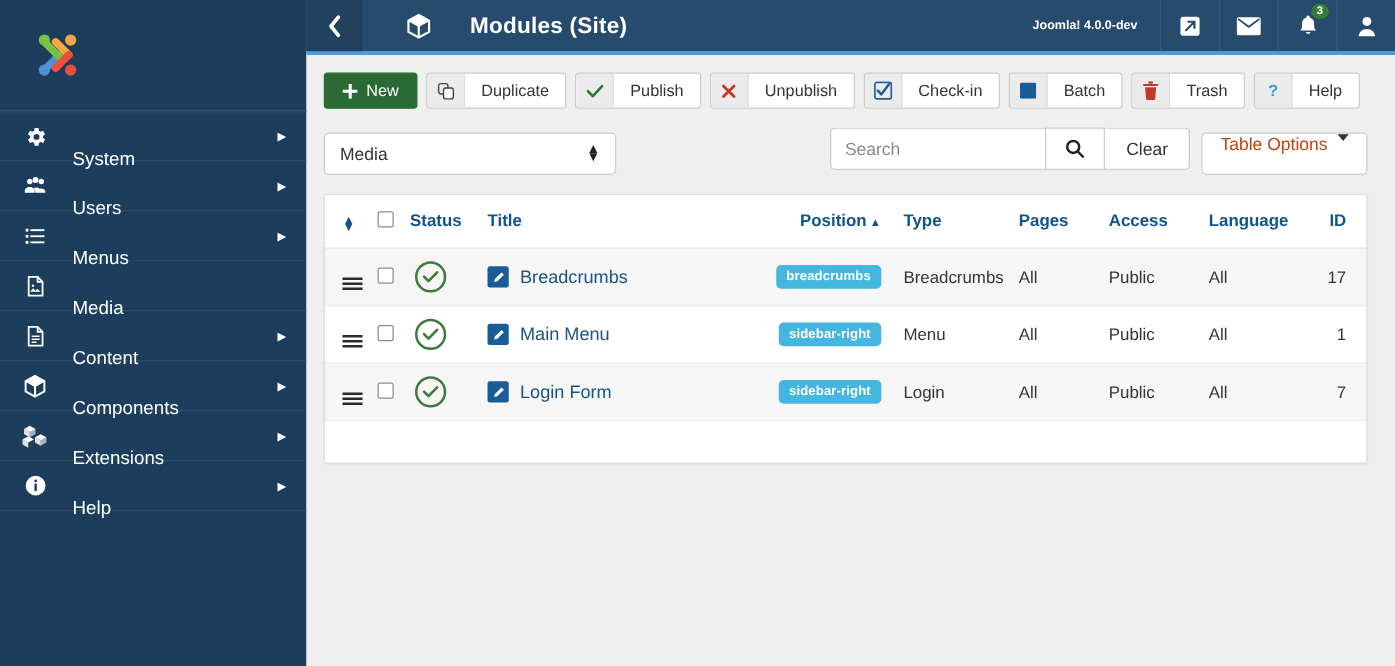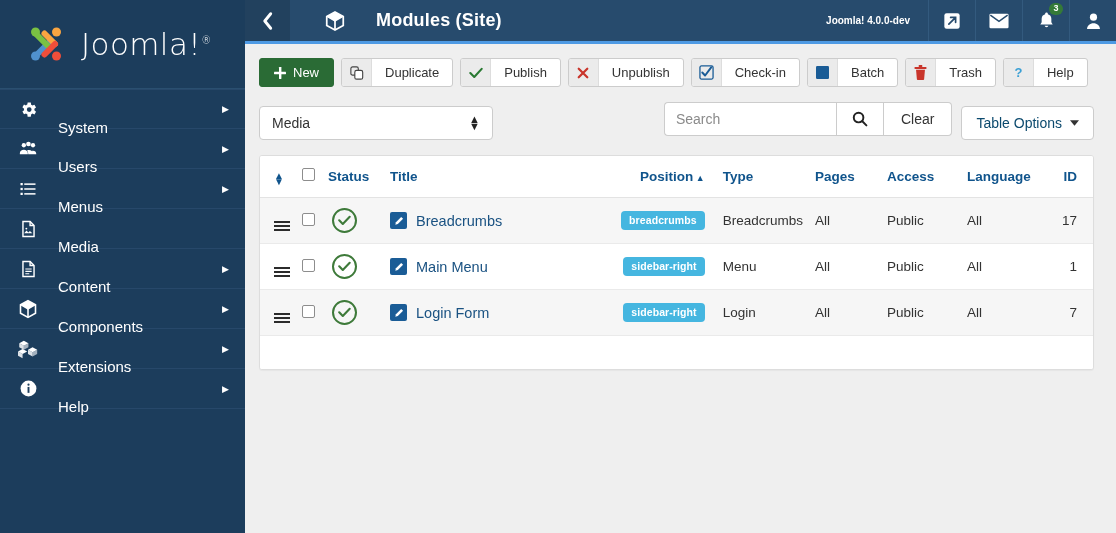--- a/index.html
+++ b/index.html
@@ -113,21 +113,21 @@
     width:48px; height:34px; border:1px solid #ccc; background:#fff; cursor:pointer;
     display:flex; align-items:center; justify-content:center; border-radius:0;
   }
   .clear-btn {
     height:34px; border:1px solid #ccc; border-left:none; background:#fff; cursor:pointer;
     padding:0 17px; font-size:14px; border-radius:0 4px 4px 0; color:#333;
     display:flex; align-items:center;
   }
   .tableopts-btn {
     height:34px; border:1px solid #ccc; background:#fff; border-radius:4px; cursor:pointer;
-    padding:0 14px; font-size:14px; display:flex; align-items:center; gap:8px; color:#0c4a6e;
+    padding:0 14px; font-size:14px; display:flex; align-items:flex-start; gap:8px; color:#c2410c;
   }
 
   
   .card {
     background:#fff; border:1px solid #ddd; border-radius:3px; overflow:hidden;
     box-shadow:0 1px 1px rgba(0,0,0,.04);
   }
   table { width:100%; border-collapse:collapse; }
   thead th {
     font-size:13.5px; font-weight:bold; color:#10548c; text-align:left;
@@ -197,21 +197,20 @@
             <path d="M20 20 L34 34" stroke="#7ac143"></path>
             <path d="M30 18 L44 32" stroke="#f9a541"></path>
             <path d="M30 46 L44 32" stroke="#ef4e3a"></path>
           </g>
           <circle cx="18" cy="16" r="6" fill="#7ac143"></circle>
           <circle cx="46" cy="16" r="6" fill="#f9a541"></circle>
           <circle cx="18" cy="48" r="6" fill="#5091cd"></circle>
           <circle cx="46" cy="48" r="6" fill="#ef4e3a"></circle>
         </svg>
       </div>
-      <div class="brand-name"><span>Joomla!</span><span class="reg">®</span></div>
     </div>
 
     <nav class="nav">
 
       <div class="nav-item">
         <span class="nav-ico">
           <svg width="19" height="19" viewBox="0 0 24 24" fill="#fff">
               <path d="M19.4 13a7.8 7.8 0 000-2l2.1-1.6-2-3.5-2.5 1a7.7 7.7 0 00-1.7-1L14.9 3h-4l-.4 2.8a7.7 7.7 0 00-1.7 1l-2.5-1-2 3.5L6.4 11a7.8 7.8 0 000 2l-2.1 1.6 2 3.5 2.5-1c.5.4 1.1.8 1.7 1l.4 2.9h4l.4-2.8c.6-.3 1.2-.6 1.7-1l2.5 1 2-3.5-2.1-1.7zM12.9 15a3 3 0 110-6 3 3 0 010 6z"></path>
             </svg>
         </span>

